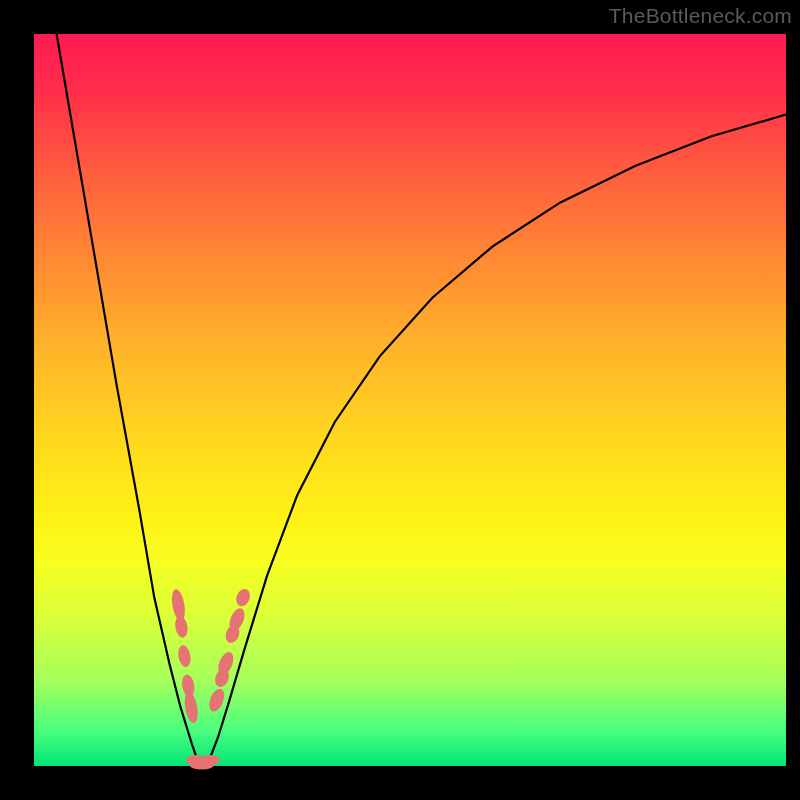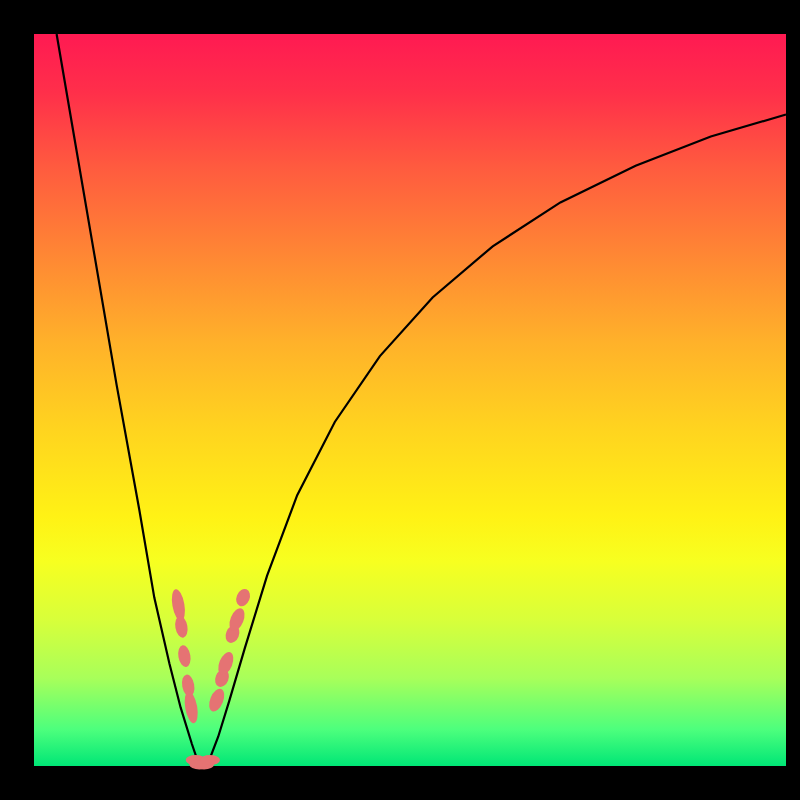--- a/index.html
+++ b/index.html
@@ -79,13 +79,14 @@
           <ellipse cx="198.5" cy="600.2" rx="6.5" ry="9" fill="#e57373" transform="rotate(22 198.5 600.2)"></ellipse>
           <ellipse cx="203.0" cy="585.6" rx="6.5" ry="12" fill="#e57373" transform="rotate(22 203.0 585.6)"></ellipse>
           <ellipse cx="209.1" cy="563.6" rx="6.5" ry="9" fill="#e57373" transform="rotate(22 209.1 563.6)"></ellipse>
           <ellipse cx="161.7" cy="726.1" rx="10" ry="5" fill="#e57373"></ellipse>
           <ellipse cx="165.4" cy="730.5" rx="10" ry="5" fill="#e57373"></ellipse>
           <ellipse cx="170.0" cy="730.5" rx="10" ry="5" fill="#e57373"></ellipse>
           <ellipse cx="176.0" cy="726.1" rx="10" ry="5" fill="#e57373"></ellipse>
         </g>
     </svg>
   </div>
+  <div class="watermark">TheBottleneck.com</div>
 </div>
 
 </body></html>

